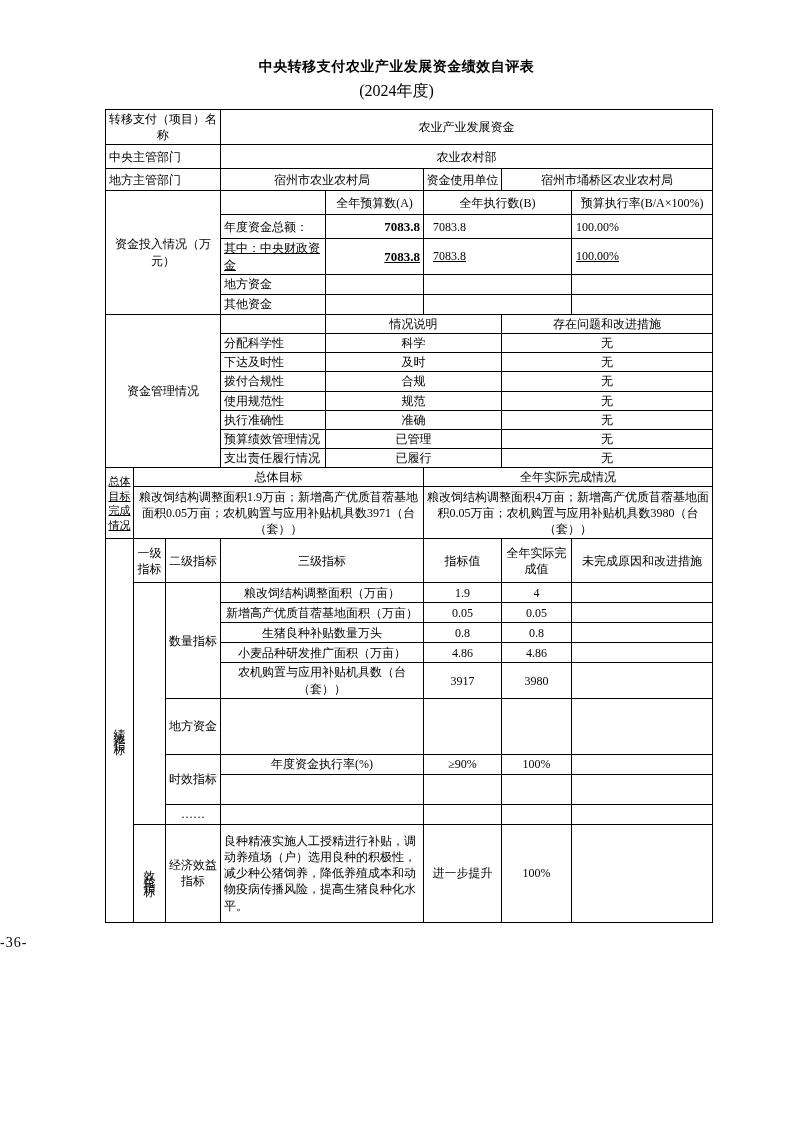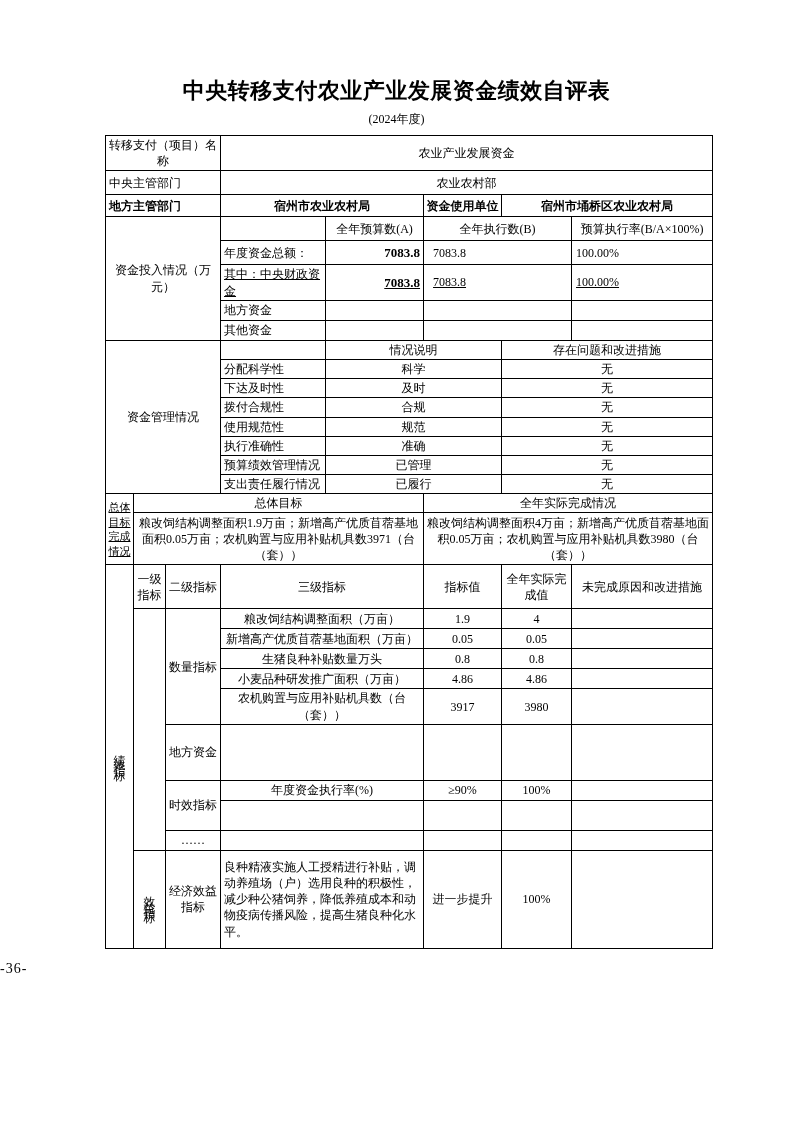--- a/index.html
+++ b/index.html
@@ -5,28 +5,28 @@
   * { box-sizing: border-box; }
   html, body {
     margin: 0; padding: 0;
     width: 793px; height: 1122px;
     background: #ffffff;
     color: #000000;
     font-family: "Liberation Serif", "DejaVu Serif", serif;
   }
   .doc-title {
     text-align: center;
-    font-size: 22px;
+    font-size: 14px;
     font-weight: bold;
-    padding-top: 76px;
+    padding-top: 58px;
     letter-spacing: 0.5px;
   }
   .doc-subtitle {
     text-align: center;
-    font-size: 12px;
+    font-size: 16px;
     margin-top: 5px;
   }
   table.eval {
     border-collapse: collapse;
     table-layout: fixed;
     margin: 7px 0 0 105px;
     width: 607px;
     font-size: 12px;
   }
   table.eval td {
@@ -44,21 +44,21 @@
   .rate-val { text-align: left; padding-left: 4px !important; }
   .goal-label { padding: 2px 1px !important; font-size: 11px; text-align: center; text-decoration: underline; }
   .vert {
     display: inline-block;
     writing-mode: vertical-rl;
     text-orientation: upright;
     letter-spacing: 5px;
   }
   tr.hr1 { height: 34px; }
   tr.hr2 { height: 24px; }
-  tr.hr3 { height: 22px; font-weight: bold; }
+  tr.hr3 { height: 22px; }
   tr.hinvh { height: 24px; }
   tr.hinv { height: 24px; }
   tr.hinv2 { height: 32px; text-decoration: underline; }
   tr.hinv3 { height: 20px; }
   tr.hmg { height: 19px; }
   tr.hovh { height: 19px; }
   tr.hovc { height: 52px; }
   tr.hperfh { height: 44px; }
   tr.hq { height: 20px; }
   tr.hqm { height: 34px; }

